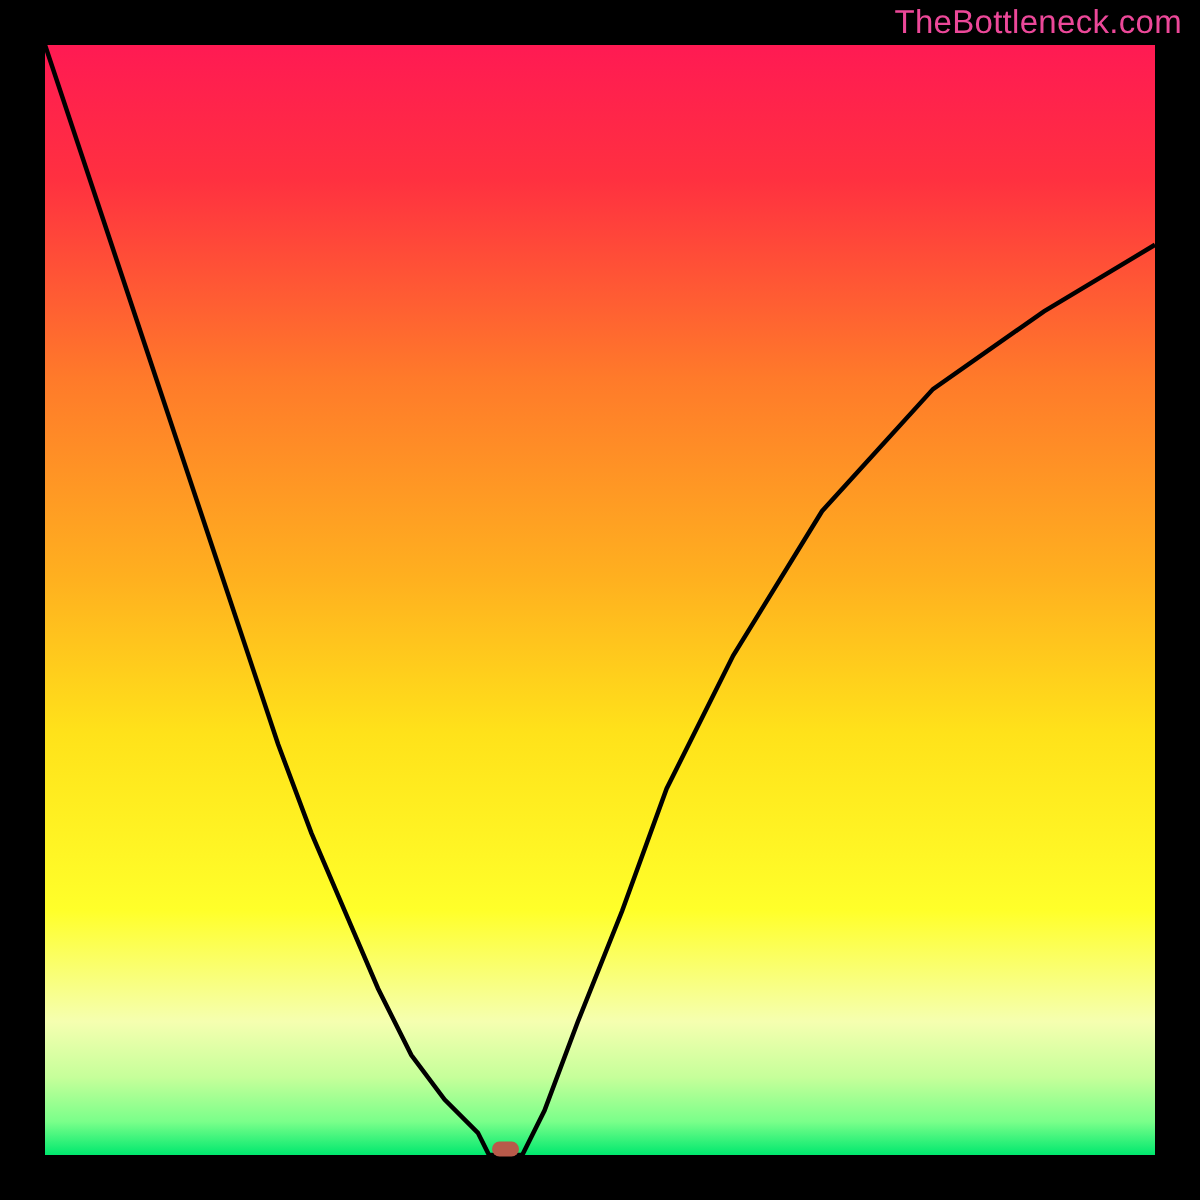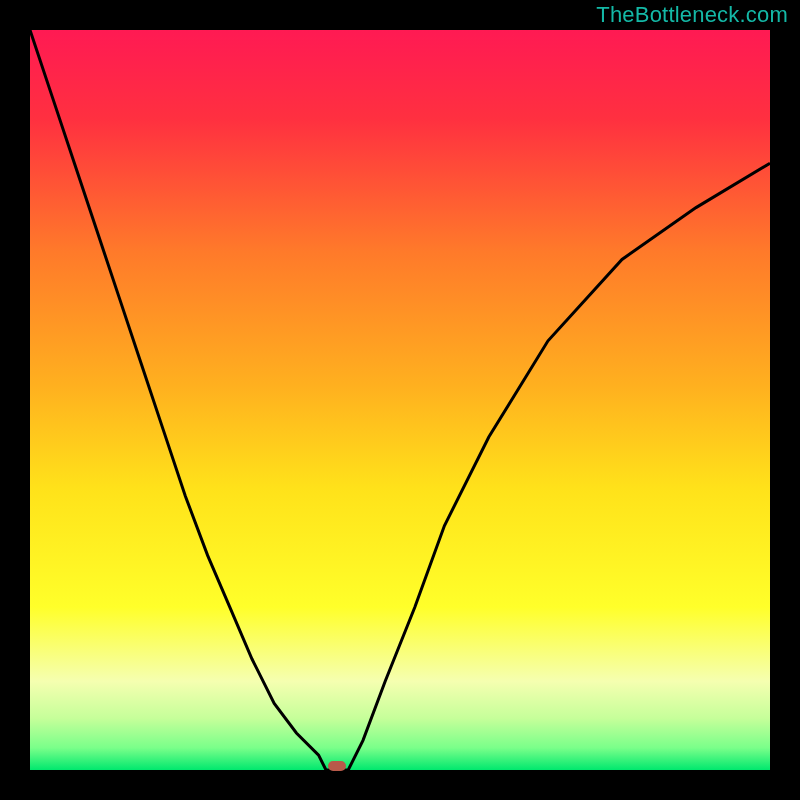--- a/index.html
+++ b/index.html
@@ -46,21 +46,21 @@
     height: 10px;
     border-radius: 5px;
     transform: translate(-50%, -50%);
   }
   .watermark {
     position: absolute;
     top: 2px;
     right: 12px;
     font-family: Arial, Helvetica, sans-serif;
     font-size: 22px;
-    color: #14b8a6;
+    color: #ec4899;
     letter-spacing: 0.2px;
   }
 </style>
 </head>
 <body>
 
 <div class="frame">
   <div class="watermark">TheBottleneck.com</div>
 
   <div class="plot-area">

